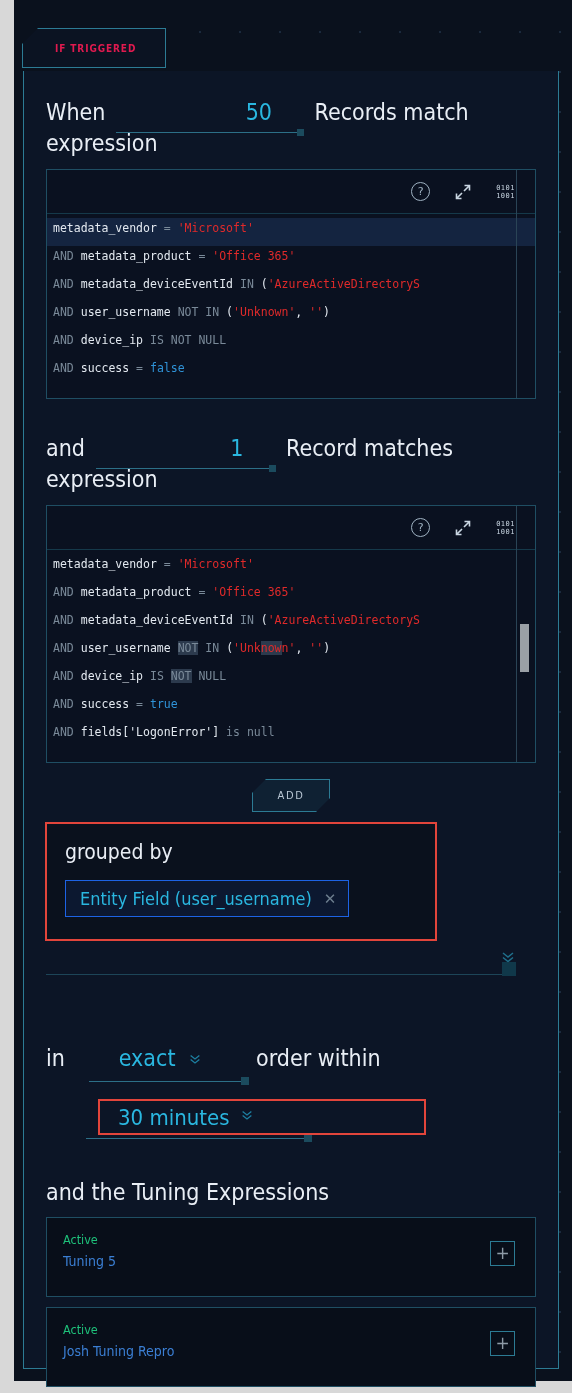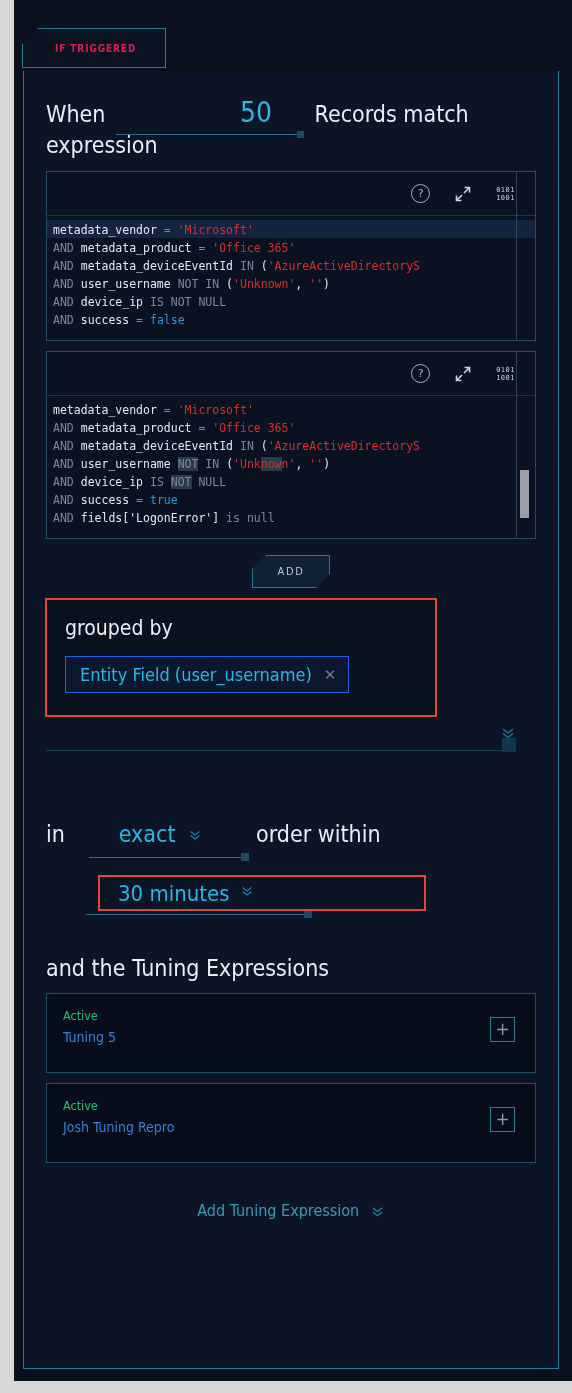--- a/index.html
+++ b/index.html
@@ -65,21 +65,21 @@
   }
   .phrase .w { display:inline; }
   .numfield {
     position: relative;
     display: inline-block;
     width: 196px;
     vertical-align: baseline;
     text-align: right;
     padding-right: 36px;
   }
-  .numfield .val { color: #2ab7e0; font-size: 28px; }
+  .numfield .val { color: #2ab7e0; font-size: 23px; }
   .numfield .rule {
     position: absolute; left: 4px; bottom: -5px; right: 10px;
     height: 1px; background: #2c6f87;
   }
   .numfield .handle {
     position: absolute; right: 4px; bottom: -8px;
     width: 7px; height: 7px; background: #1b4b5e;
   }
 
   
@@ -109,21 +109,21 @@
   }
   .code {
     position: relative;
     font-family: "DejaVu Sans Mono","Liberation Mono", monospace;
     font-size: 11.5px;
     line-height: 20.6px;
     padding: 4px 0 12px 6px;
     white-space: pre;
     overflow: hidden;
   }
-  .code .line { height: 18px; }
+  .code .line { height: 28px; }
   .code .line.hl { background: #142440; margin-left:-6px; padding-left:6px;}
   .ident { color: #e3e9f0; }
   .kw    { color: #7a8a99; }
   .str   { color: #e02a2a; }
   .bool  { color: #2f93d8; }
   .null  { color: #7a8a99; }
   .sel   { background: #2c3a4d; text-align: right; }
   .code-divider {
     position: absolute; top: 0; right: 18px; bottom: 0;
     width: 1px; background: #2a4456;
@@ -297,20 +297,29 @@
               <span style="display:block">
                 <span>0101</span><br>
                 <span>1001</span>
               </span>
             </span>
           </div>
           <div class="code" id="code1"><div class="line hl"><span class="ident">metadata_vendor </span><span class="kw">= </span><span class="str">'Microsoft'</span></div><div class="line"><span class="kw">AND </span><span class="ident">metadata_product </span><span class="kw">= </span><span class="str">'Office 365'</span></div><div class="line"><span class="kw">AND </span><span class="ident">metadata_deviceEventId </span><span class="kw">IN </span><span class="ident">(</span><span class="str">'AzureActiveDirectoryS</span></div><div class="line"><span class="kw">AND </span><span class="ident">user_username </span><span class="kw">NOT IN </span><span class="ident">(</span><span class="str">'Unknown'</span><span class="ident">, </span><span class="str">''</span><span class="ident">)</span></div><div class="line"><span class="kw">AND </span><span class="ident">device_ip </span><span class="kw">IS NOT NULL</span></div><div class="line"><span class="kw">AND </span><span class="ident">success </span><span class="kw">= </span><span class="bool">false</span></div></div>
           <div class="code-divider"></div>
         </div>
 
+        <div class="phrase" style="margin-top:34px">
+          <span class="w">and</span>
+          <span class="numfield" style="width:188px">
+            <span class="val">1</span>
+            <span class="rule"></span>
+            <span class="handle"></span>
+          </span>
+          <span class="w">Record matches expression</span>
+        </div>
 
         <div class="editor">
           <div class="editor-toolbar">
             <span class="ic ic-help">?</span>
             <span class="ic ic-expand">
               <svg width="18" height="18" viewBox="0 0 18 18" fill="none" stroke="#c9d6e2" stroke-width="1.6">
                 <path d="M10.5 2.5h5v5M15.5 2.5l-5.5 5.5"></path>
                 <path d="M7.5 15.5h-5v-5M2.5 15.5l5.5-5.5"></path>
               </svg>
             </span>

